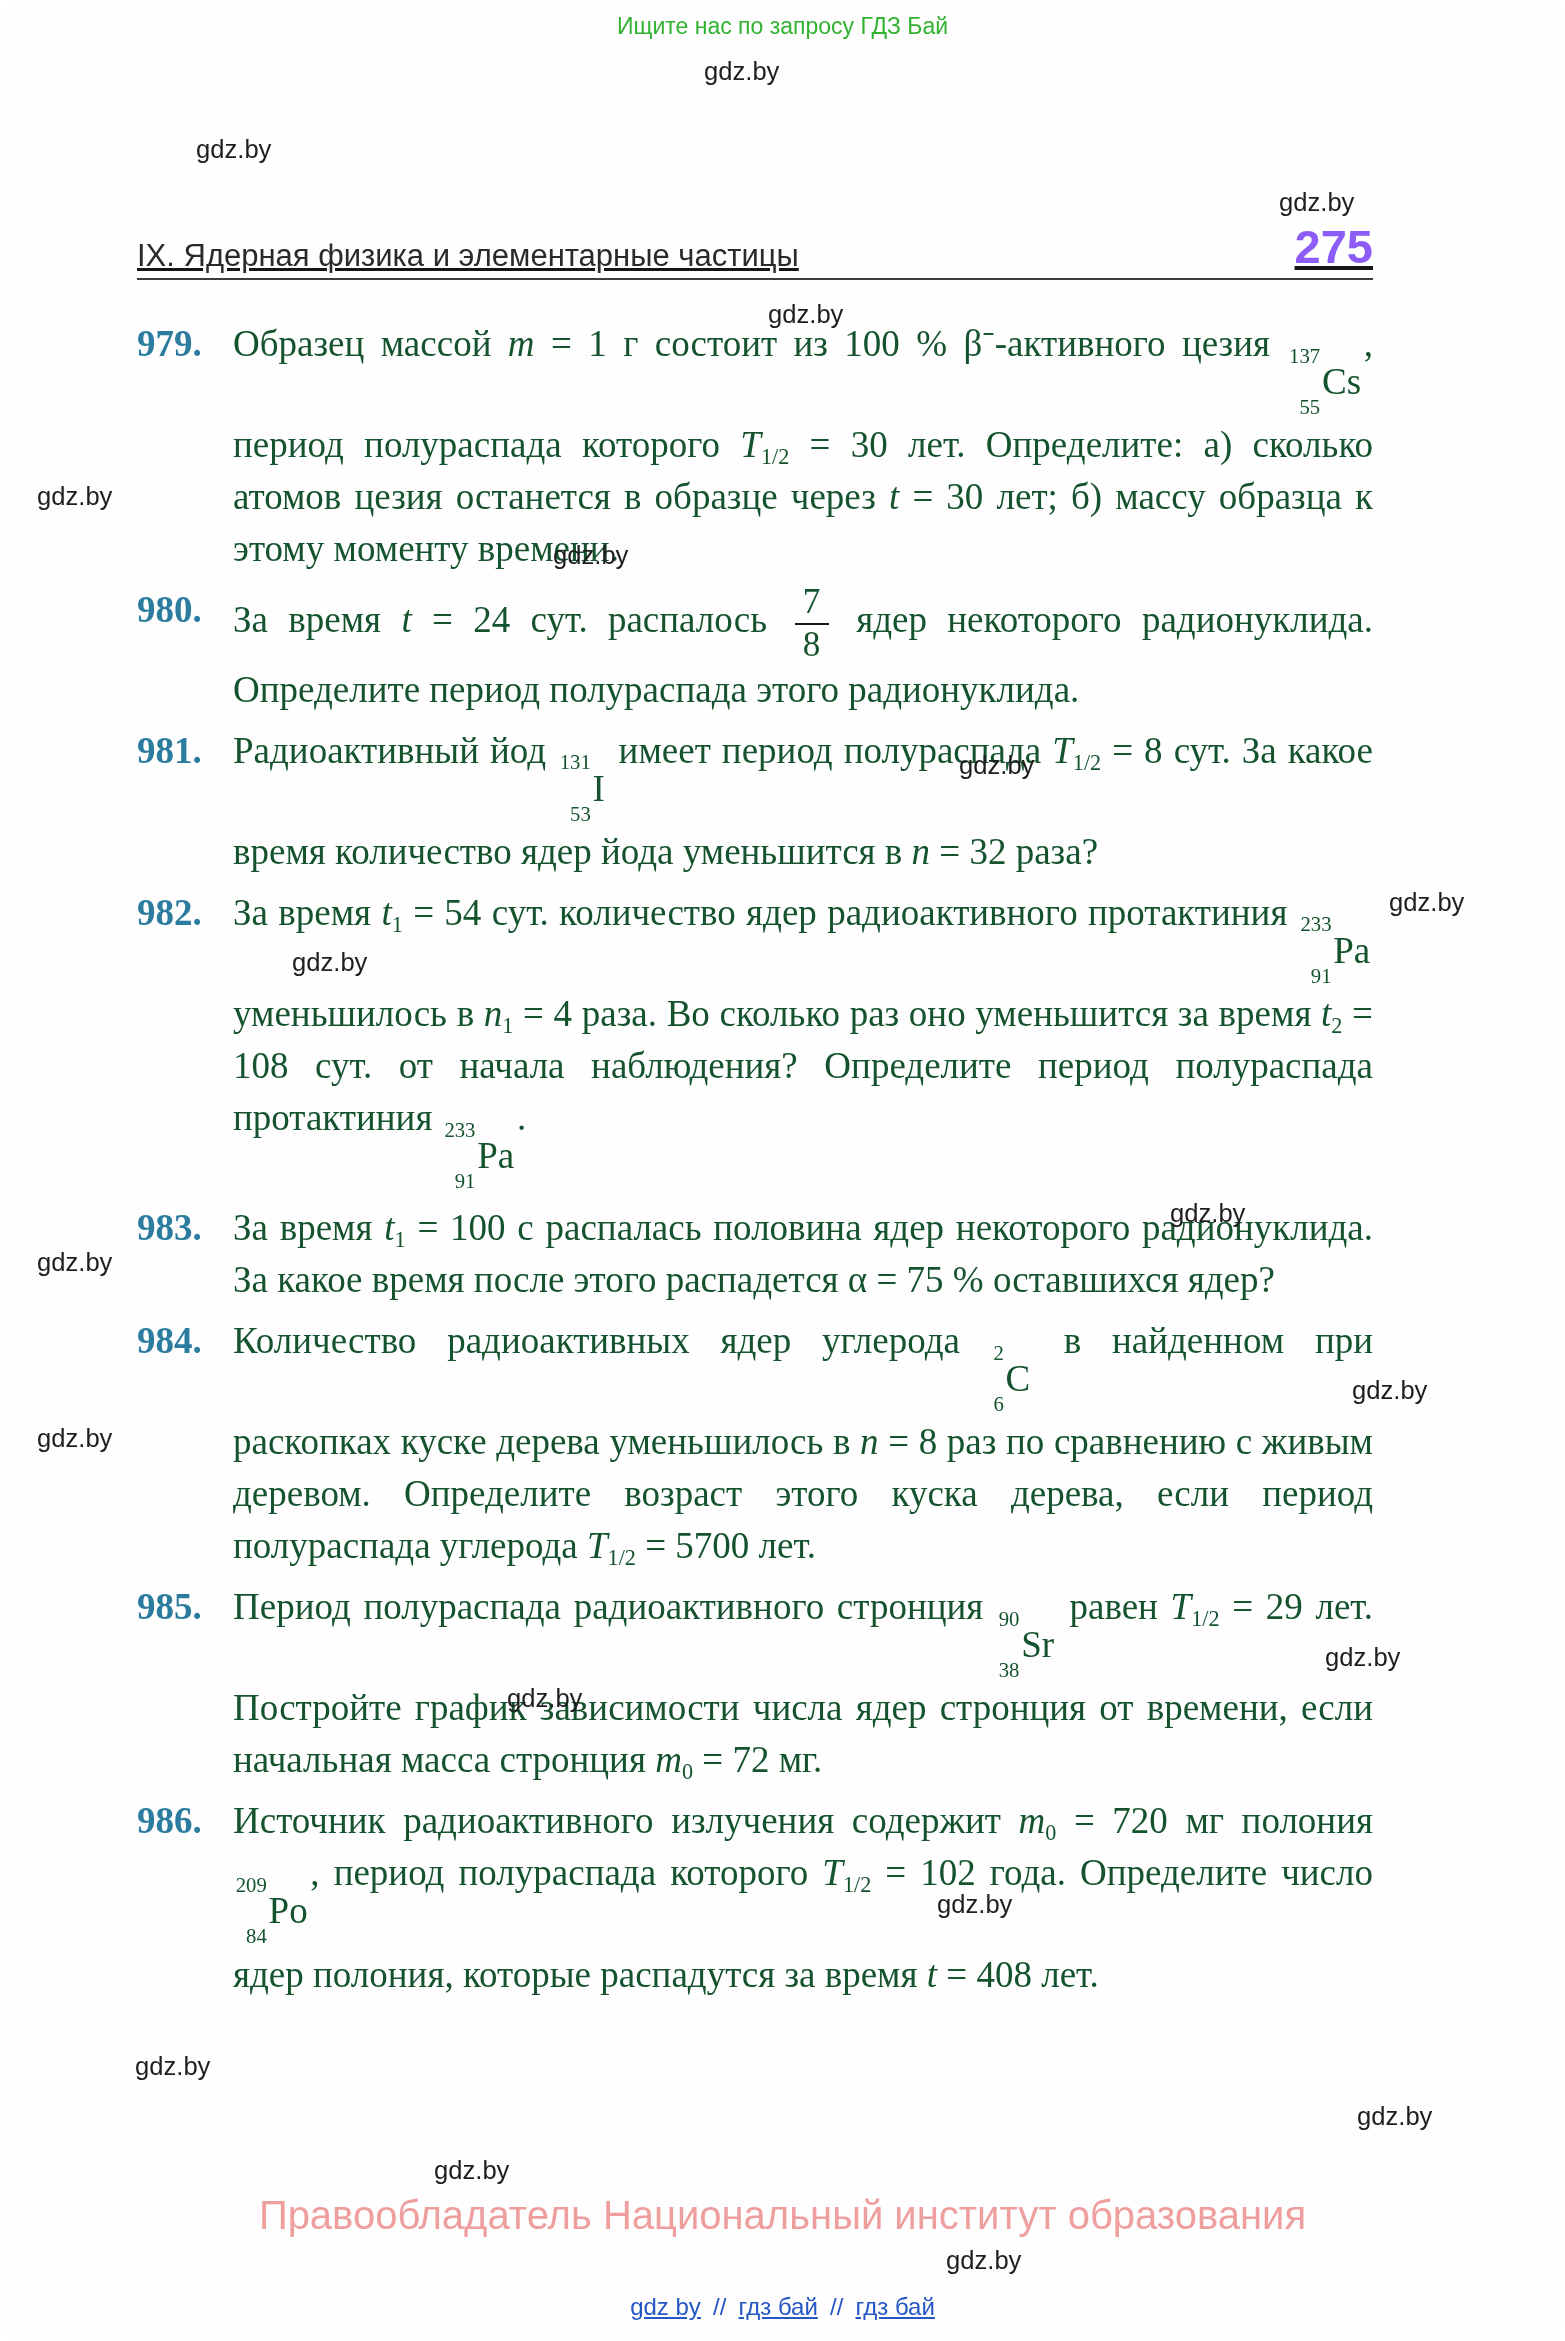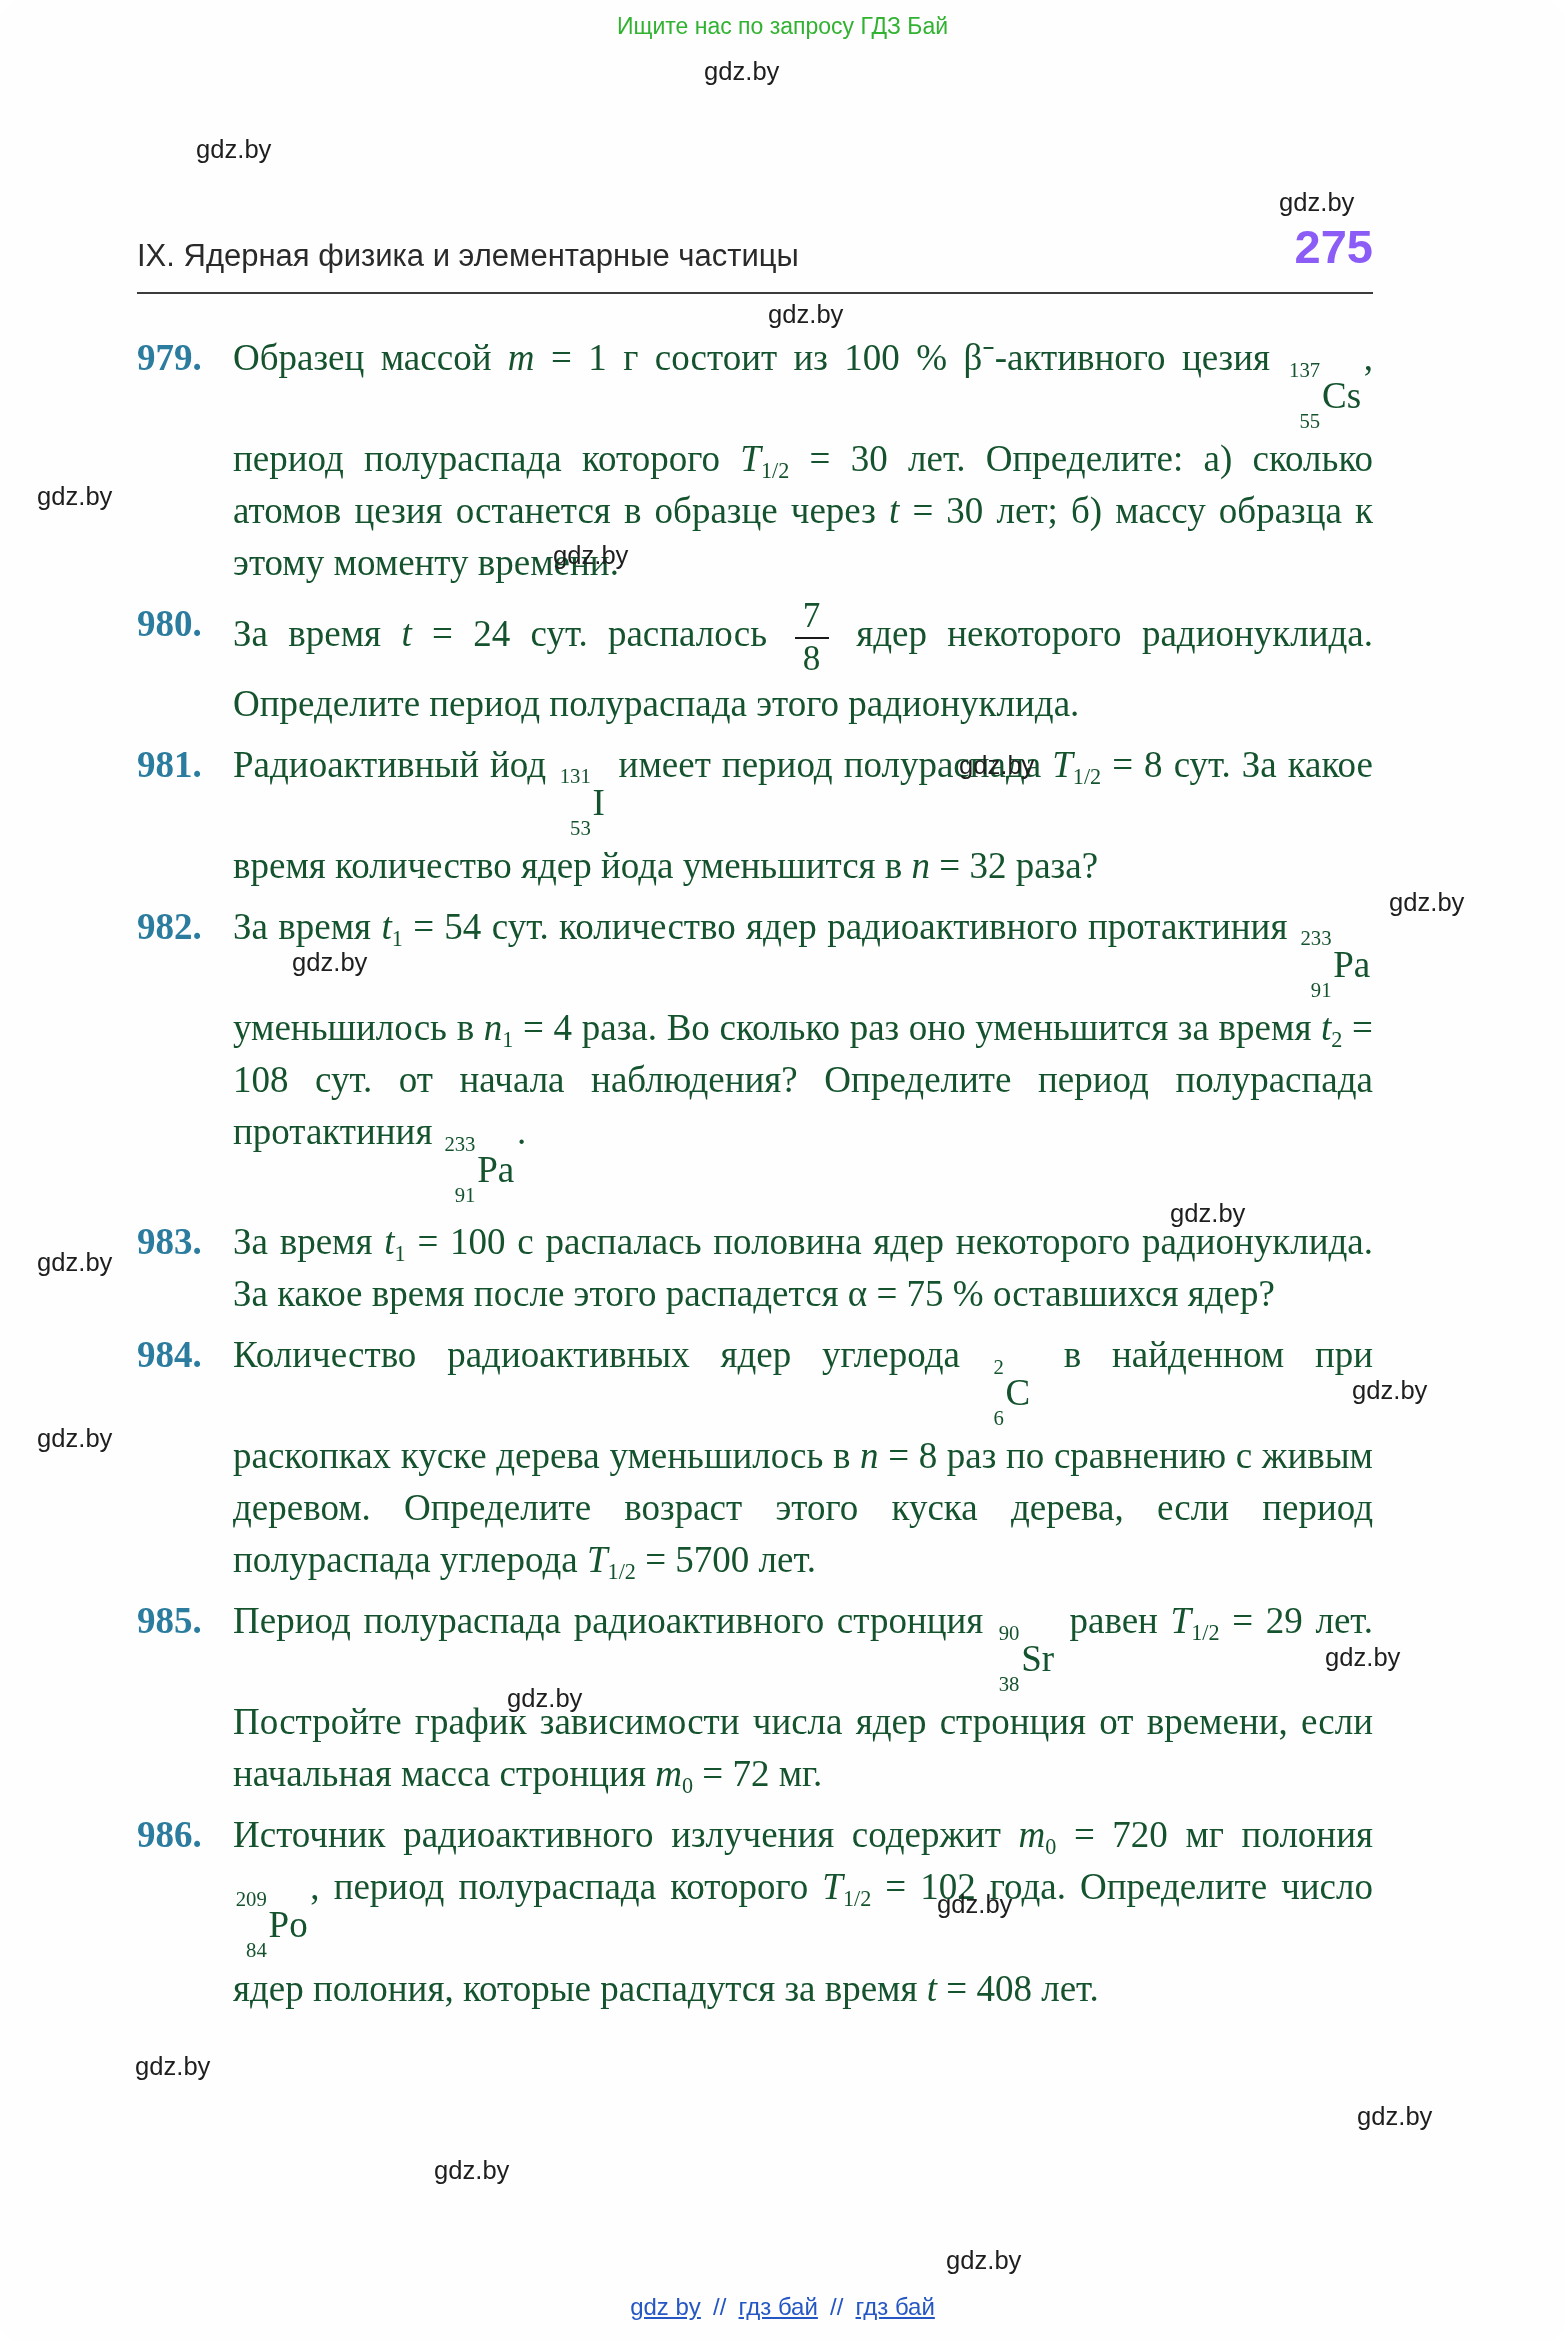--- a/index.html
+++ b/index.html
@@ -28,21 +28,22 @@
     font-size:25.6px;
     color:#1e1e1e;
     white-space:nowrap;
   }
   .content {
     position:absolute; top:219px; left:137px; right:192px;
   }
   .header {
     display:flex; justify-content:space-between; align-items:flex-end;
     border-bottom:2.7px solid #3c3c3c;
-    padding-bottom:18px;
+    padding-bottom:4px;
+    text-decoration:underline;
   }
   .chapter {
     font-family:"Liberation Sans", sans-serif;
     font-size:31px; color:#2a2a2a;
   }
   .pagenum {
     font-family:"Liberation Sans", sans-serif;
     font-size:47px; font-weight:bold; color:#8b5cf6;
   }
   .problems { margin-top:38px; }
@@ -194,20 +195,21 @@
               <span class="nuc-nums">
                 <span class="nuc-mass">209</span>
                 <span class="nuc-z">84</span>
               </span>
               <span class="nuc-sym">Po</span>
             </span><span class="run">, период полураспада которого </span><span class="run isub"><span class="var">T</span><sub class="sub">1/2</sub></span><span class="run"> = 102 года. Определите число ядер полония, которые распадутся за время </span><span class="run var">t</span><span class="run"> = 408 лет.</span></div>
         </div>
       </div>
   </div>
 
+  <div class="footer-copyright">Правообладатель Национальный институт образования</div>
 
   <div class="footer-links"><a class="footer-link" href="#">gdz by</a><span class="link-sep"> // </span><a class="footer-link" href="#">гдз бай</a><span class="link-sep"> // </span><a class="footer-link" href="#">гдз бай</a></div>
 
 <span class="wm" style="left: 704px; top: 57px;">gdz.by</span>
     <span class="wm" style="left: 196px; top: 135px;">gdz.by</span>
     <span class="wm" style="left: 1279px; top: 188px;">gdz.by</span>
     <span class="wm" style="left: 768px; top: 300px;">gdz.by</span>
     <span class="wm" style="left: 553px; top: 541px;">gdz.by</span>
     <span class="wm" style="left: 37px; top: 482px;">gdz.by</span>
     <span class="wm" style="left: 959px; top: 751px;">gdz.by</span>

